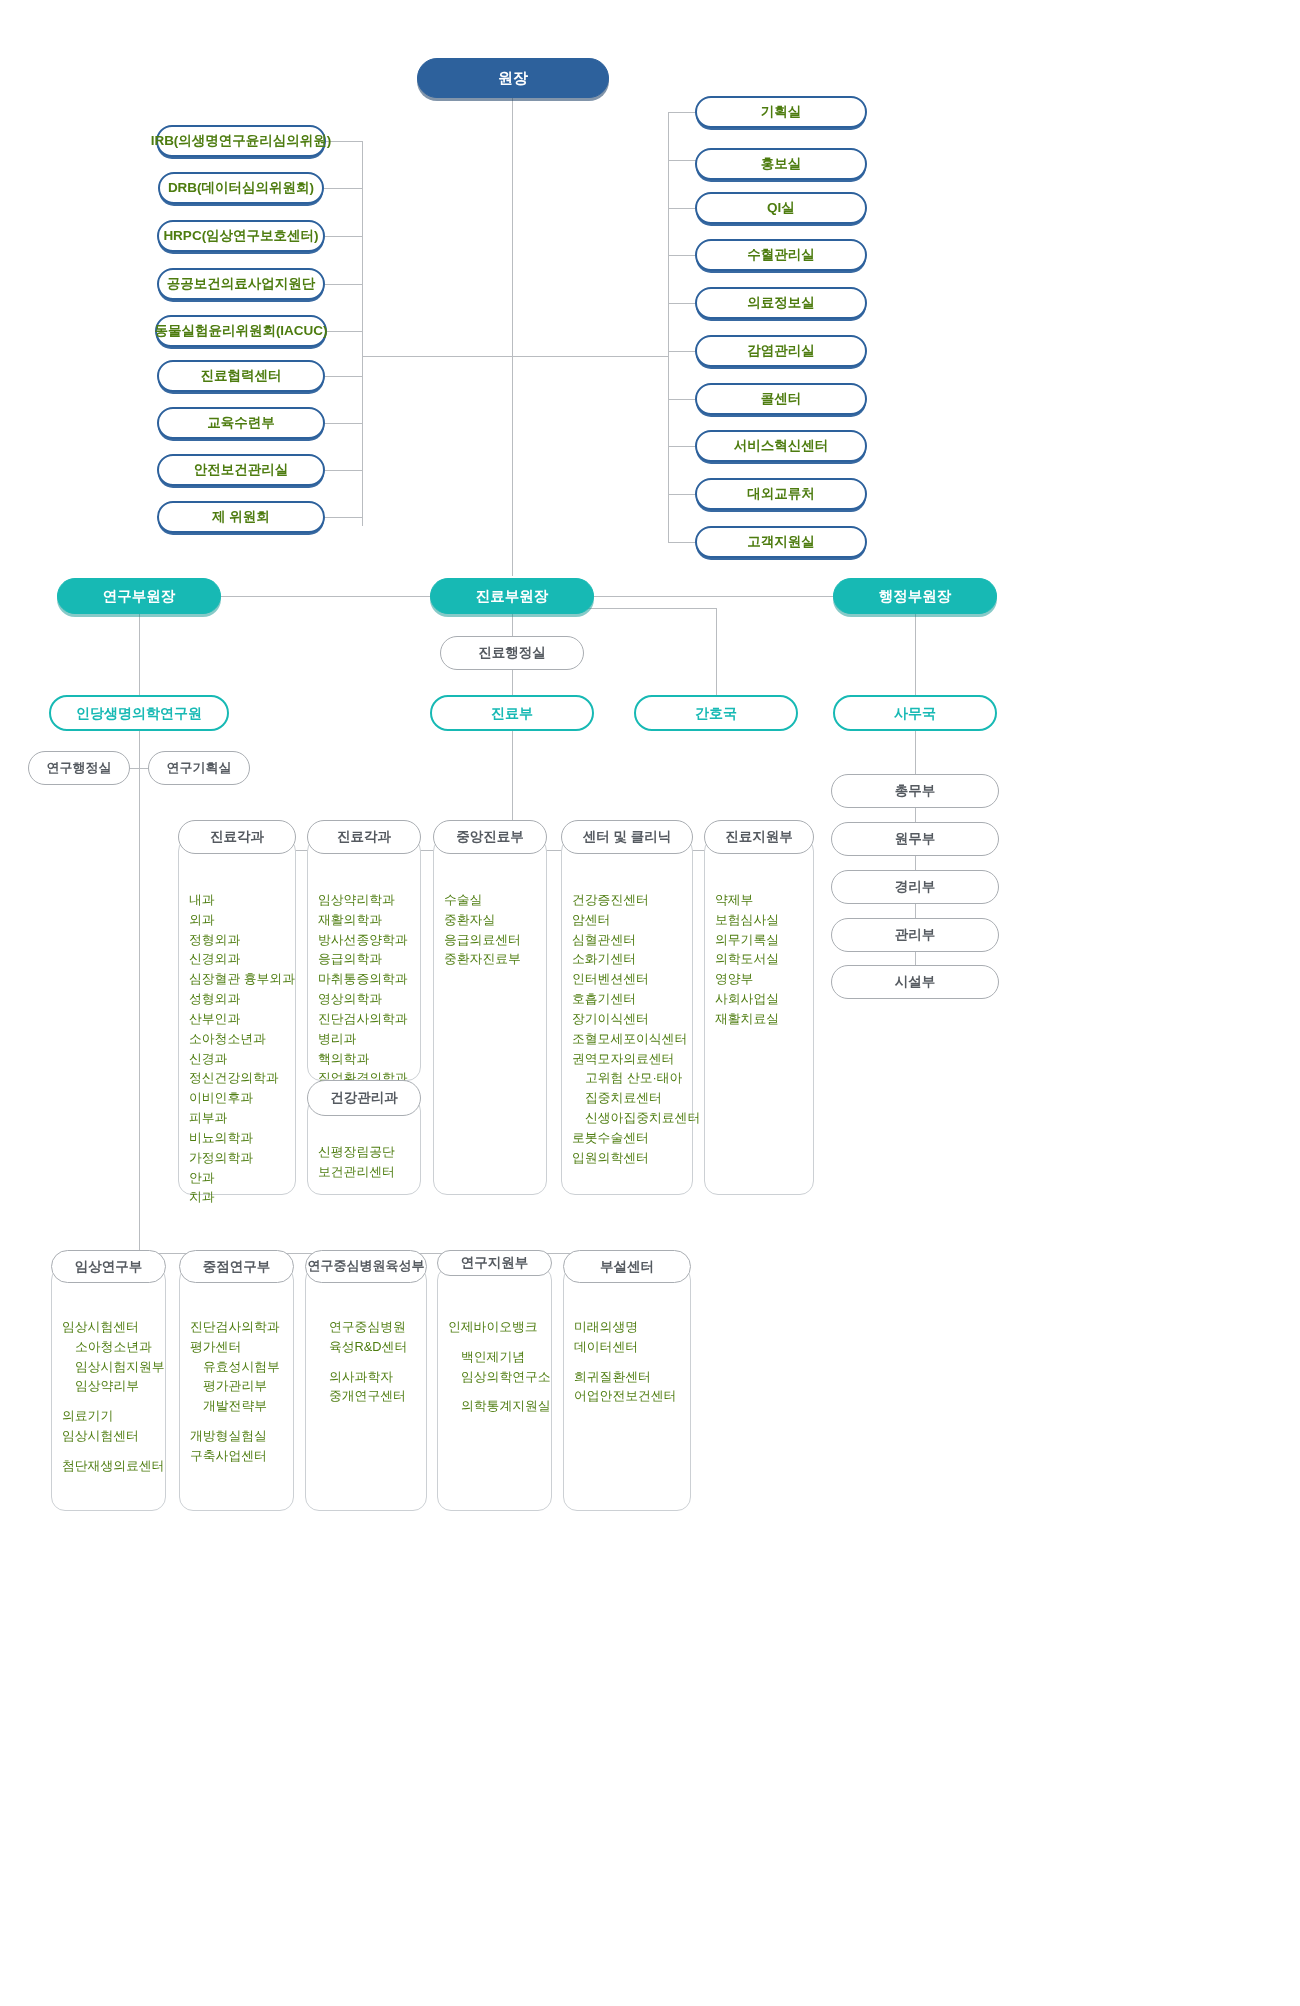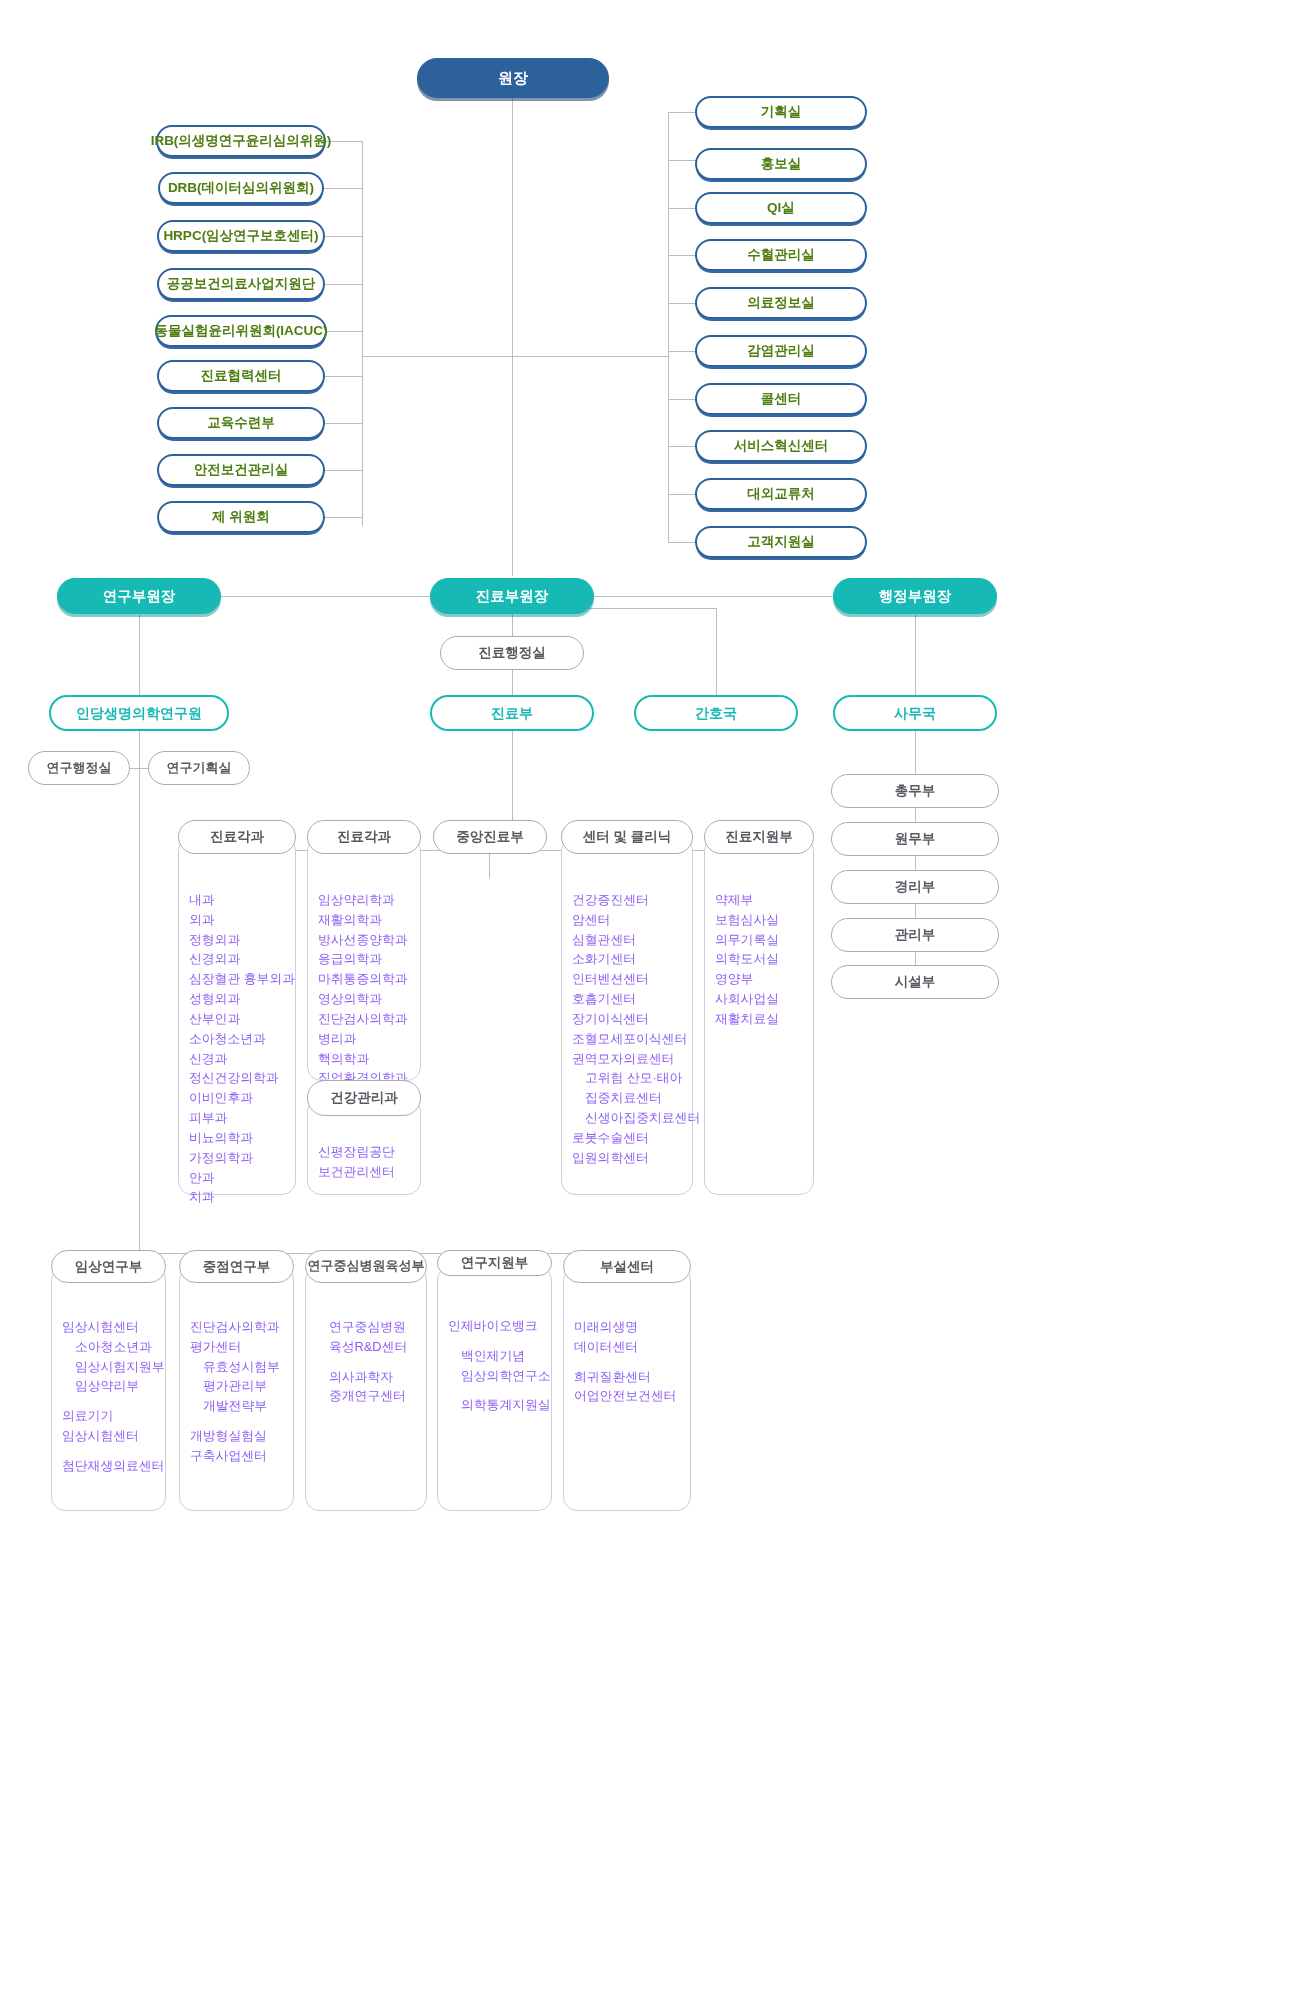--- a/index.html
+++ b/index.html
@@ -92,21 +92,21 @@
     border:1px solid #ccd0d4;
     border-radius:14px;
     background:#ffffff;
     z-index:1;
   }
   .panel .plist{
     position:absolute;
     left:0;right:0;
     padding:0 10px;
     font-size:12.8px;
-    color:#8b5cf6;
+    color:#4d7c0f;
     line-height:1.55;
     text-align:left;
   }
   .plist div{white-space:nowrap;}
   .plist .ind{padding-left:13px;}
   .plist .gap{height:10px;}
 
   
   .panel-head{
     position:absolute;
@@ -277,20 +277,28 @@
 
   <div class="panel" style="left:299px;top:1089px;width:114px;height:98px;">
     <div class="plist" style="top:44px;">
         <div>신평장림공단</div>
         <div>보건관리센터</div>
       </div>
   </div>
   <div class="node n-gray panel-head" style="left:299px;top:1072px;width:114px;height:36px;">건강관리과</div>
 
   <div class="ln lnv" style="left:481px;top:842px;height:28px;"></div>
+  <div class="panel" style="left:425px;top:829px;width:114px;height:358px;">
+    <div class="plist" style="top:52px;">
+        <div>수술실</div>
+        <div>중환자실</div>
+        <div>응급의료센터</div>
+        <div>중환자진료부</div>
+      </div>
+  </div>
   <div class="node n-gray panel-head" style="left:425px;top:812px;width:114px;height:34px;">중앙진료부</div>
 
   <div class="ln lnv" style="left:618px;top:842px;height:28px;"></div>
   <div class="panel" style="left:553px;top:829px;width:132px;height:358px;">
     <div class="plist" style="top:52px;">
         <div>건강증진센터</div>
         <div>암센터</div>
         <div>심혈관센터</div>
         <div>소화기센터</div>
         <div>인터벤션센터</div>
@@ -358,21 +366,21 @@
         <div class="ind">연구중심병원</div>
         <div class="ind">육성R&amp;D센터</div>
         <div class="gap"></div>
         <div class="ind">의사과학자</div>
         <div class="ind">중개연구센터</div>
       </div>
   </div>
   <div class="node n-gray-sm panel-head" style="left:297px;top:1242px;width:122px;height:33px;">연구중심병원육성부</div>
 
   <div class="ln lnv" style="left:487px;top:1245px;height:28px;"></div>
-  <div class="panel" style="left:429px;top:1258px;width:115px;height:245px;font-family:Liberation Serif, serif;">
+  <div class="panel" style="left:429px;top:1258px;width:115px;height:245px;">
     <div class="plist" style="top:50px;">
         <div>인제바이오뱅크</div>
         <div class="gap"></div>
         <div class="ind">백인제기념</div>
         <div class="ind">임상의학연구소</div>
         <div class="gap"></div>
         <div class="ind">의학통계지원실</div>
       </div>
   </div>
   <div class="node n-gray panel-head" style="left:429px;top:1242px;width:115px;height:26px;">연구지원부</div>

